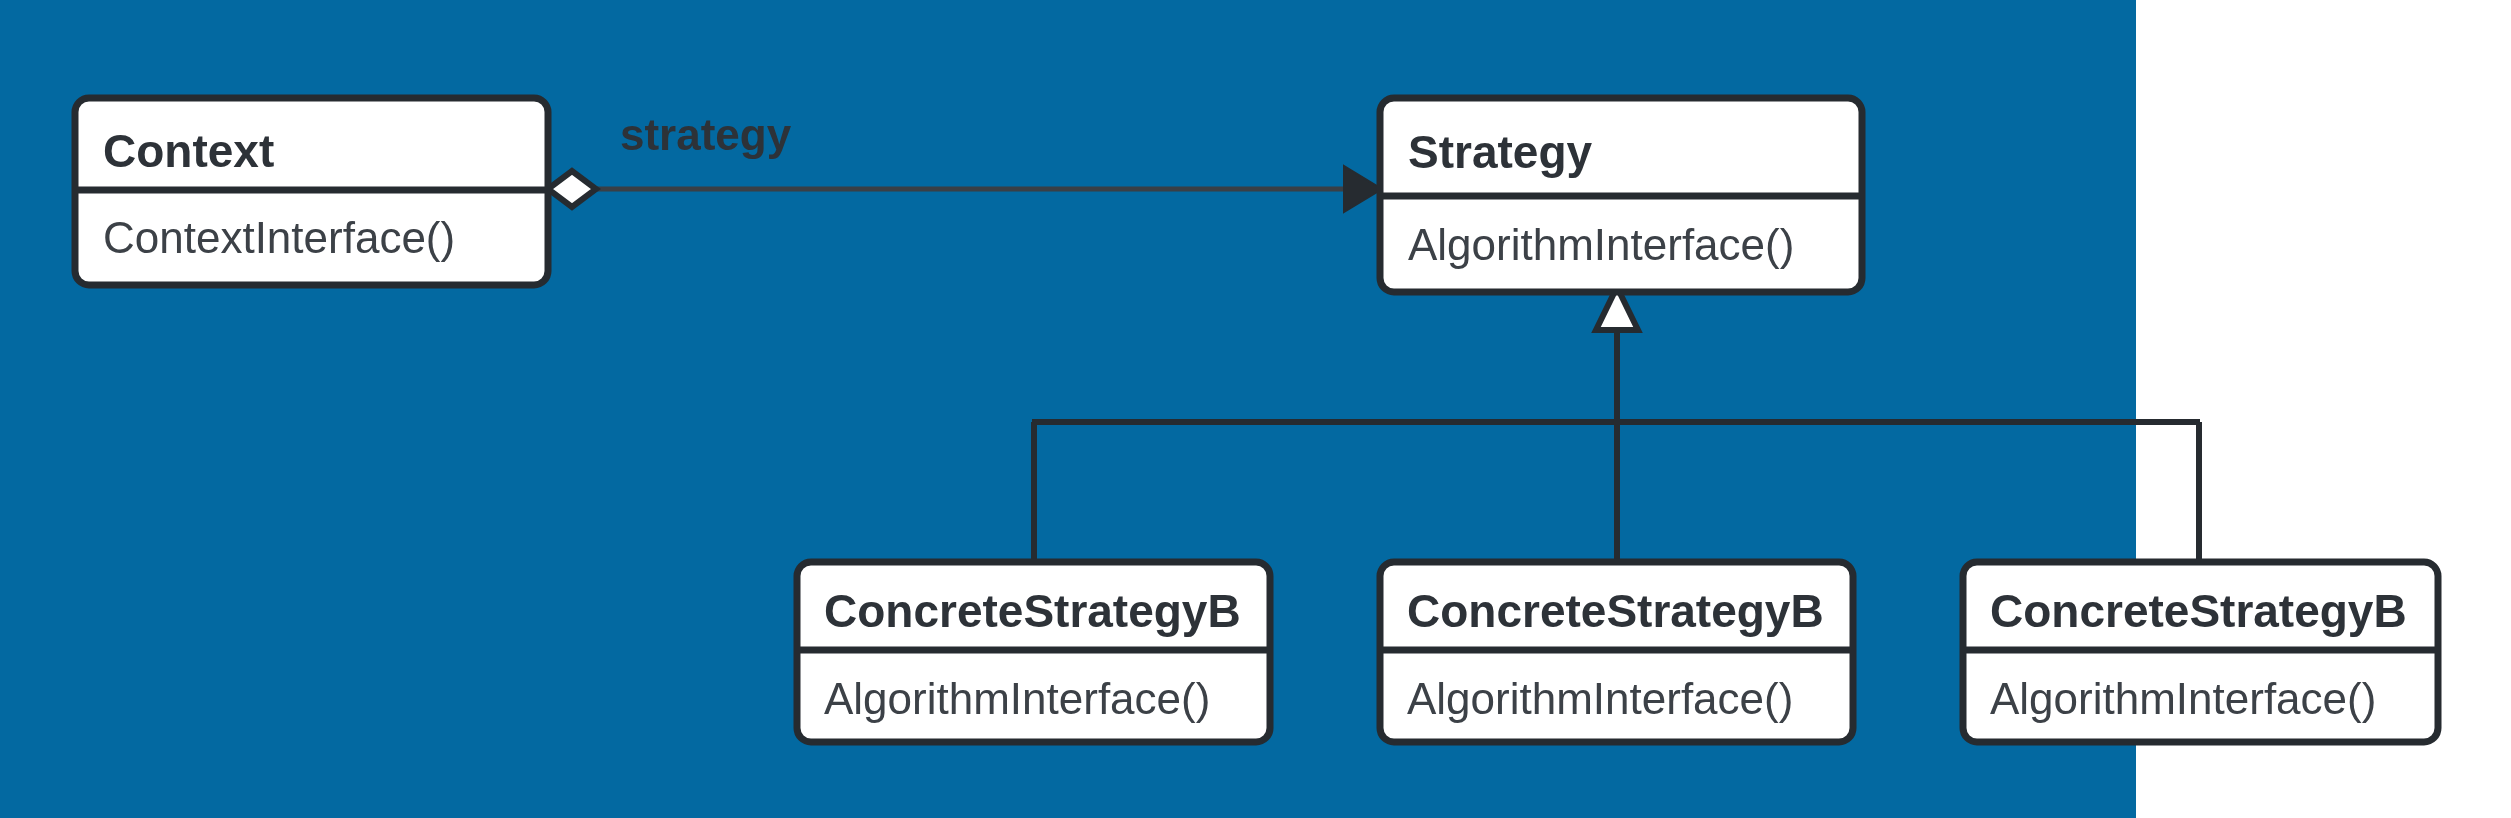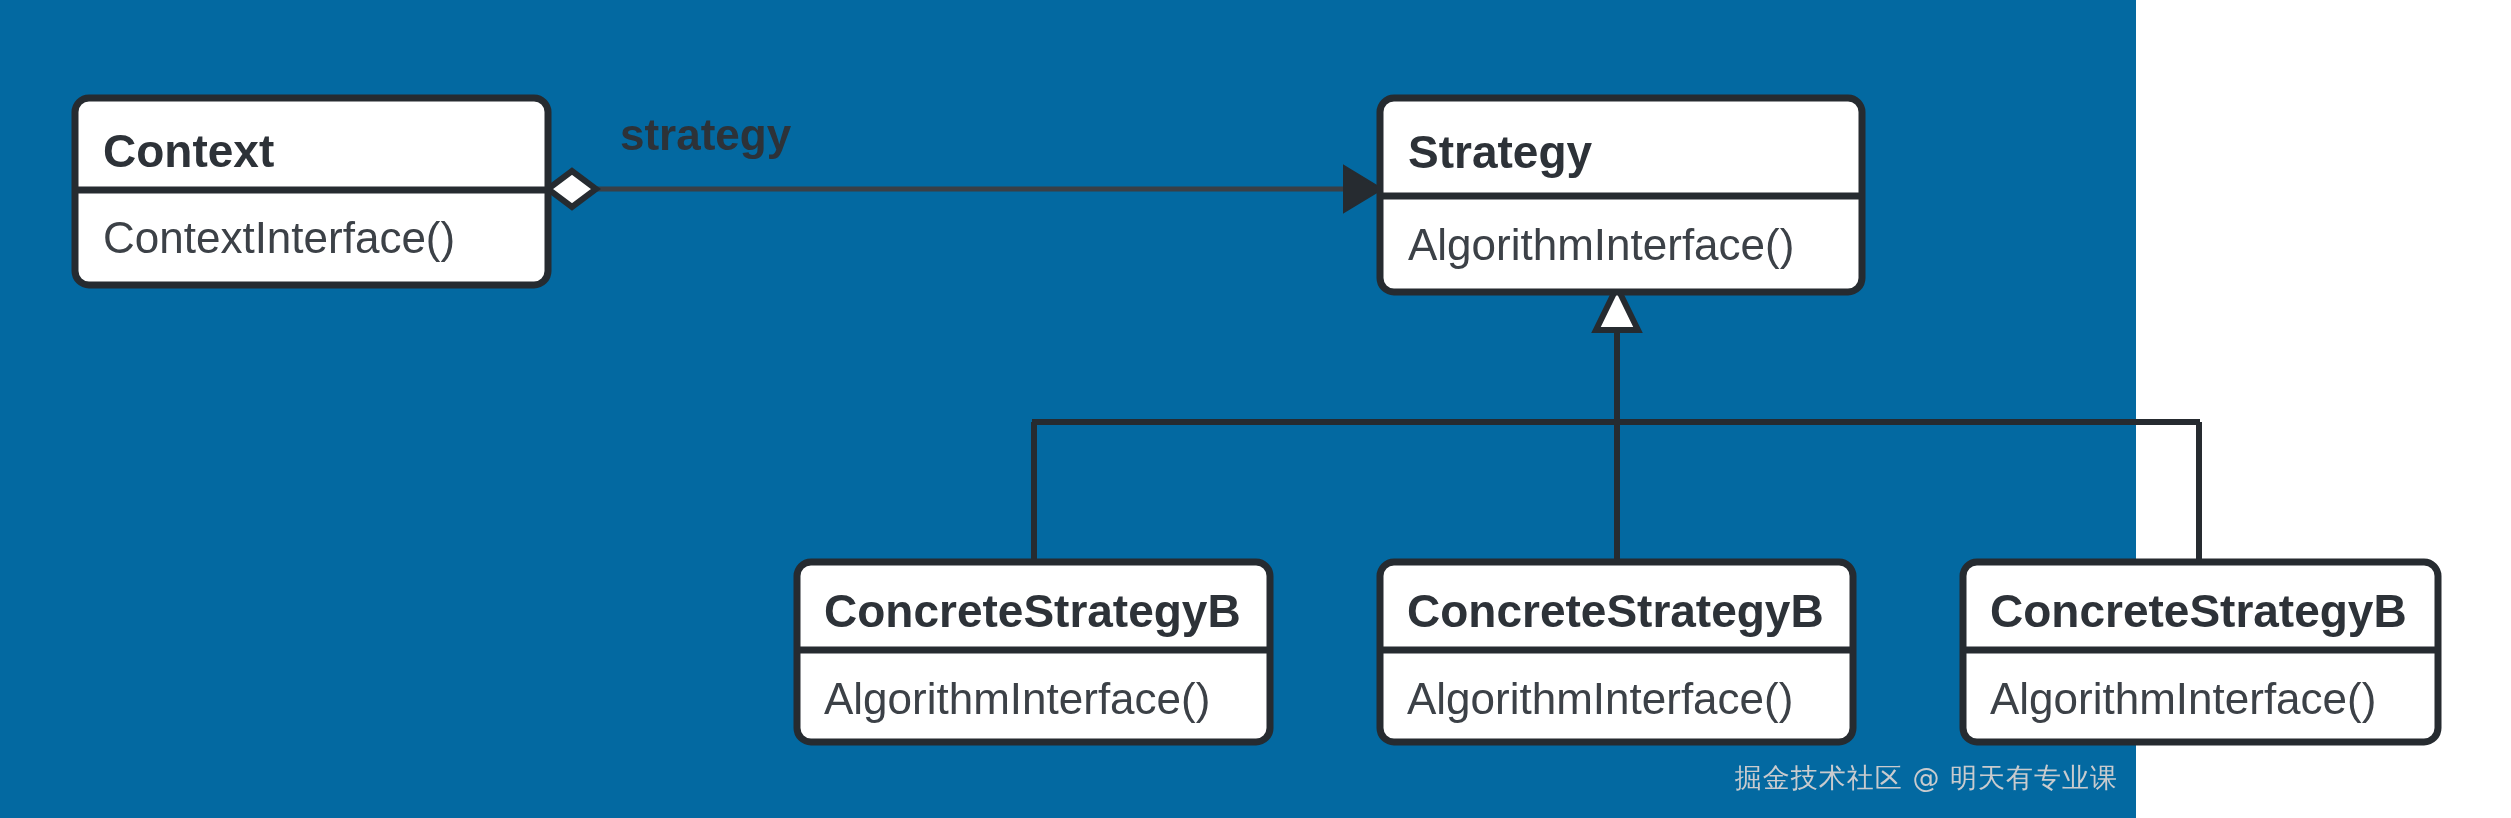--- a/index.html
+++ b/index.html
@@ -159,15 +159,14 @@
       <line class="uml-divider" x1="1966" y1="650" x2="2435" y2="650"></line>
       <text class="cls-title" x="1990" y="627">ConcreteStrategyB</text>
       <text class="cls-member" x="1990" y="714">AlgorithmInterface()</text>
     </g>
 
     
     <text class="edge-label" x="620" y="150">strategy</text>
 
   </svg>
 
-  <div class="watermark-text">掘金技术社区 @ 明天有专业课</div>
 
 </div>
 
 </body></html>

